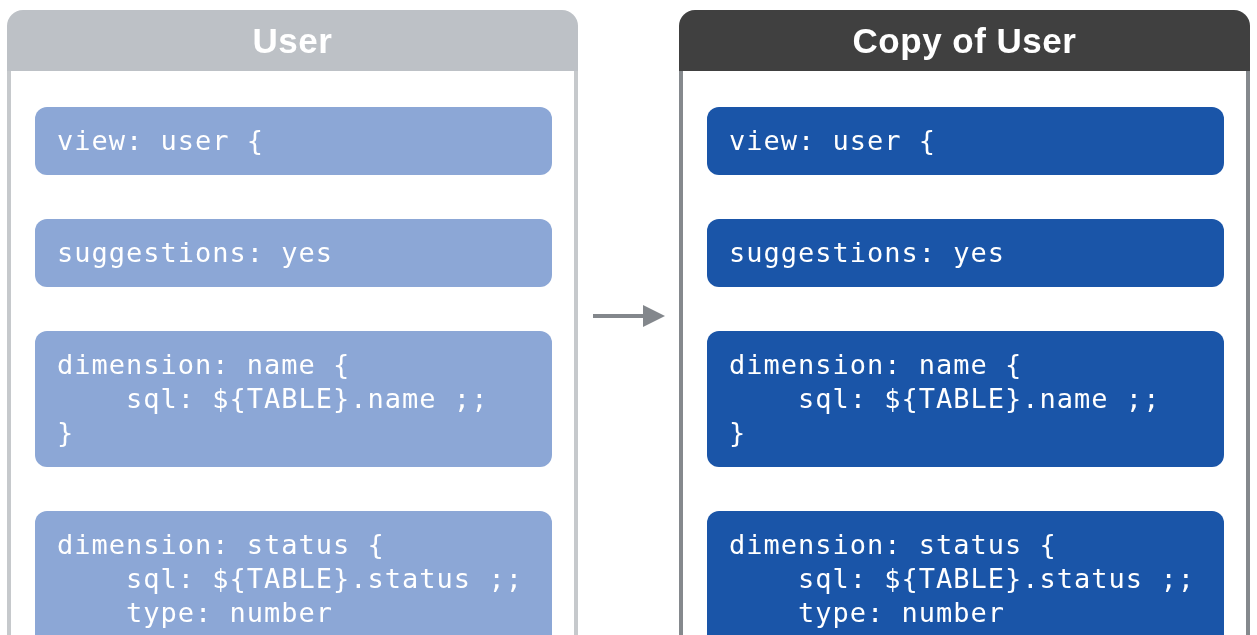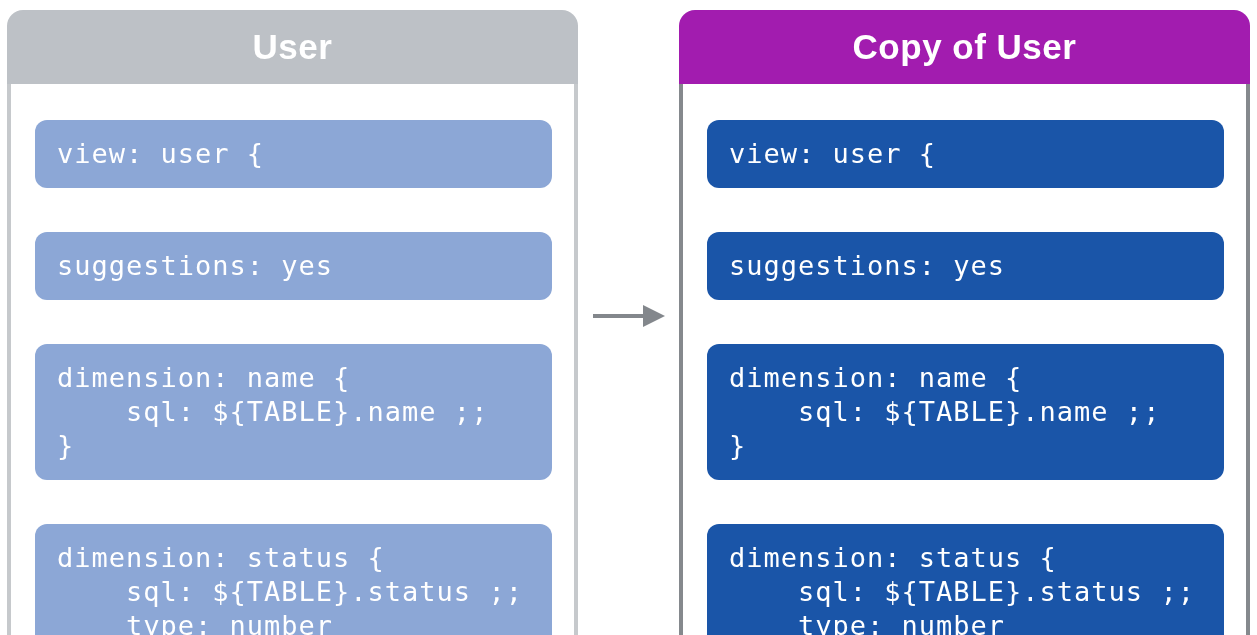--- a/index.html
+++ b/index.html
@@ -12,21 +12,21 @@
   }
 
   .panel {
     width: 571px;
     display: flex;
     flex-direction: column;
     border-radius: 16px;
   }
 
   .panel-header {
-    height: 74px;
+    height: 61px;
     border-radius: 16px 16px 0 0;
     display: flex;
     align-items: center;
     justify-content: center;
     flex: 0 0 auto;
   }
 
   .panel-title {
     color: #ffffff;
     font-size: 35px;
@@ -91,21 +91,21 @@
 </div>
 
 <div class="gap-col">
   <svg class="arrow" width="76" height="28" viewBox="0 0 76 28">
     <line x1="2" y1="14" x2="54" y2="14" stroke="#83878c" stroke-width="4"></line>
     <polygon points="52,3 74,14 52,25" fill="#83878c"></polygon>
   </svg>
 </div>
 
 <div class="panel copy">
-  <div class="panel-header" style="background-color: #a21caf; align-items: center;">
+  <div class="panel-header" style="background-color: #404040; align-items: center;">
     <span class="panel-title">Copy of User</span>
   </div>
   <div class="panel-body">
     <div class="code-block" style="background-color: rgb(26, 85, 168);">view: user {</div>
     <div class="code-block" style="background-color: rgb(26, 85, 168);">suggestions: yes</div>
     <div class="code-block" style="background-color: rgb(26, 85, 168);">dimension: name {
     sql: ${TABLE}.name ;;
 }</div>
     <div class="code-block" style="background-color: rgb(26, 85, 168);">dimension: status {
     sql: ${TABLE}.status ;;

